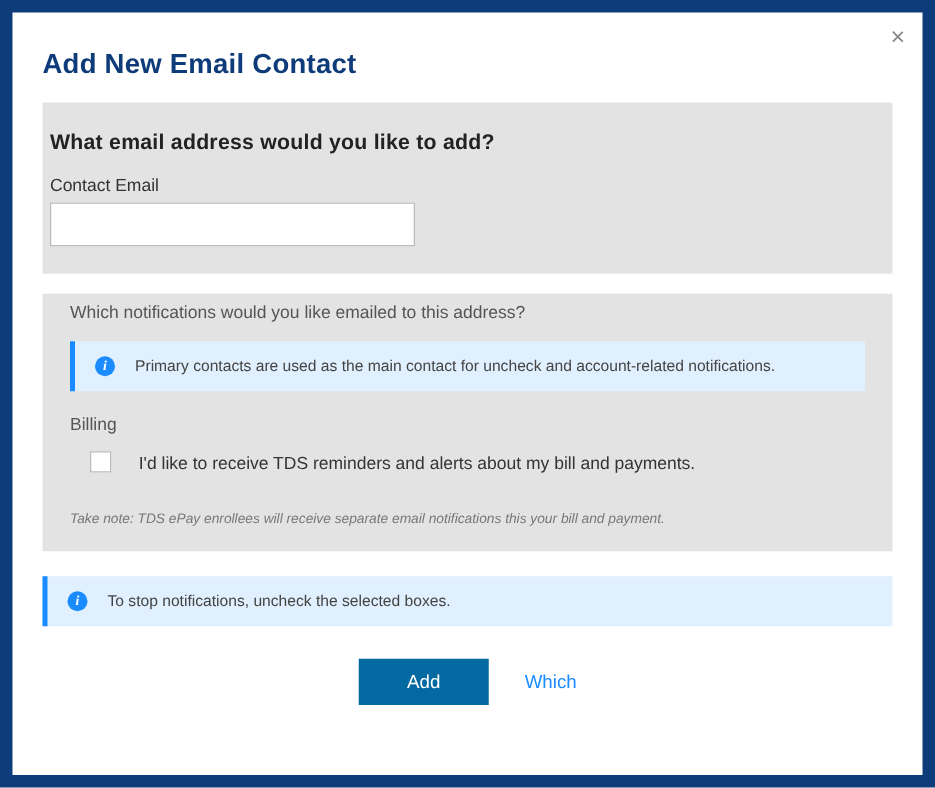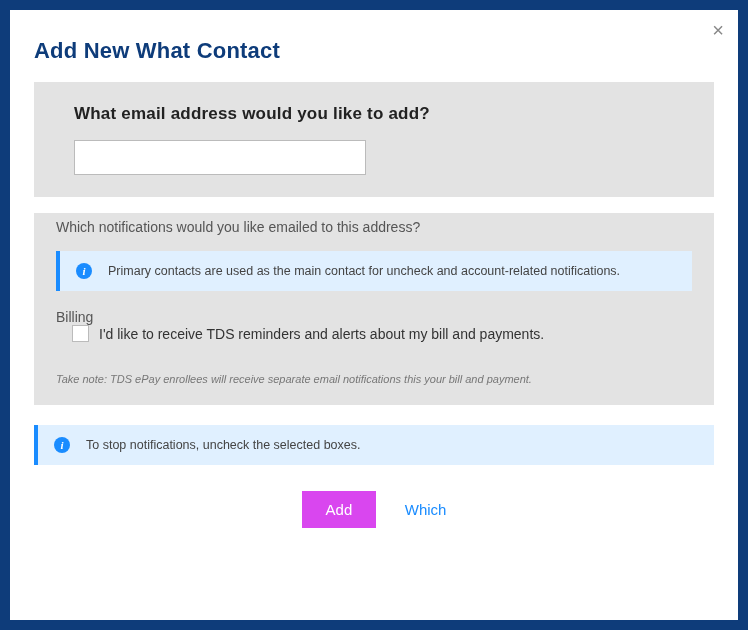--- a/index.html
+++ b/index.html
@@ -30,21 +30,21 @@
     .modal-title {
       color: #0e3c7a;
       font-size: 22px;
       font-weight: 700;
       padding: 28px 24px 18px 24px;
       letter-spacing: 0.2px;
     }
     .panel {
       background: #e3e3e3;
       margin: 0 24px 16px 24px;
-      padding: 22px 40px;
+      padding: 22px 6px;
     }
     .panel-title {
       font-size: 17px;
       font-weight: 700;
       color: #222;
       margin-bottom: 16px;
       letter-spacing: 0.2px;
     }
     .input-label {
       font-size: 14px;
@@ -94,25 +94,26 @@
       font-family: Georgia, serif;
       flex-shrink: 0;
     }
     .info-text {
       font-size: 12.5px;
       color: #444;
     }
     .section-label {
       font-size: 14px;
       color: #555;
+      margin-bottom: 14px;
     }
     .checkbox-row {
       display: flex;
       align-items: center;
-      gap: 10px;
+      gap: 22px;
       margin-left: 16px;
       margin-bottom: 30px;
     }
     .checkbox {
       width: 17px;
       height: 17px;
       border: 1px solid #bbb;
       background: #fff;
       cursor: pointer;
       flex-shrink: 0;
@@ -134,46 +135,47 @@
       display: flex;
       align-items: center;
       gap: 16px;
       margin: 0 24px 20px 24px;
     }
     .btn-row {
       text-align: center;
       padding-top: 6px;
     }
     .btn-add {
-      background: #d946ef;
+      background: #0369a1;
       color: #fff;
       border: none;
-      padding: 10px 24px;
+      padding: 10px 39px;
       font-size: 15px;
       cursor: pointer;
       margin-right: 24px;
     }
     .btn-cancel {
       background: none;
       border: none;
       color: #1a8cff;
       font-size: 15px;
       cursor: pointer;
     }
   </style>
 </head>
 <body>
 
 <div class="modal">
   <span class="close-btn">×</span>
 
-  <h1 class="modal-title">Add New What Contact</h1>
+  <h1 class="modal-title">Add New Email Contact</h1>
 
   <div class="panel">
     <div class="panel-title">What email address would you like to add?</div>
+    <label class="input-label">Contact Email</label>
     <input type="text" class="text-input" value="" style="">
   </div>
 
   <div class="panel2">
     <div class="question">Which notifications would you like emailed to this address?</div>
 
     <div class="info-box">
       <span class="info-icon">i</span>
       <span class="info-text">Primary contacts are used as the main contact for uncheck and account-related notifications.</span>
     </div>

